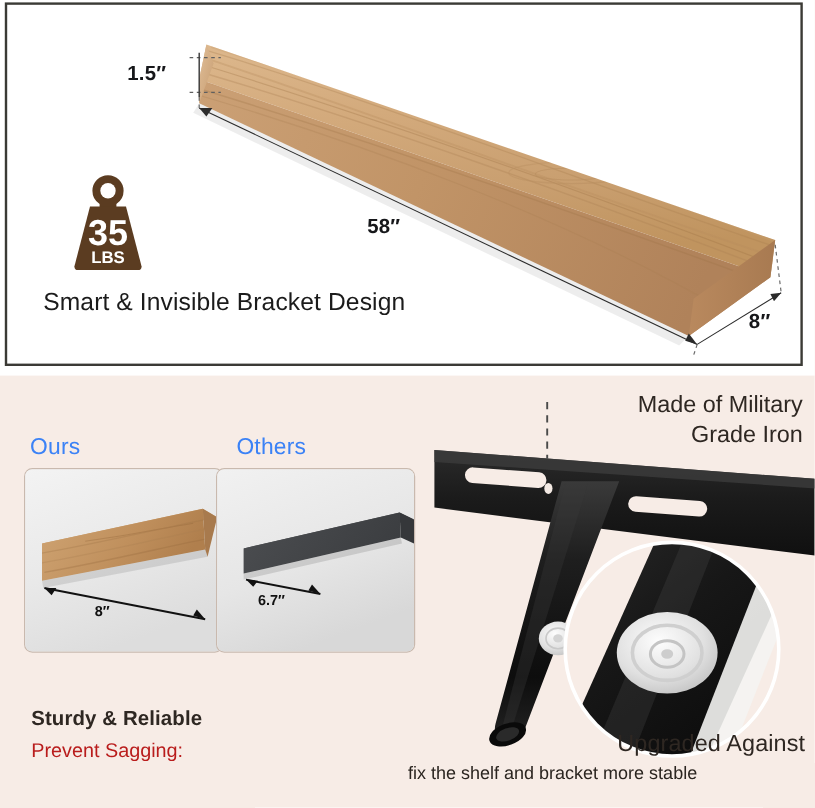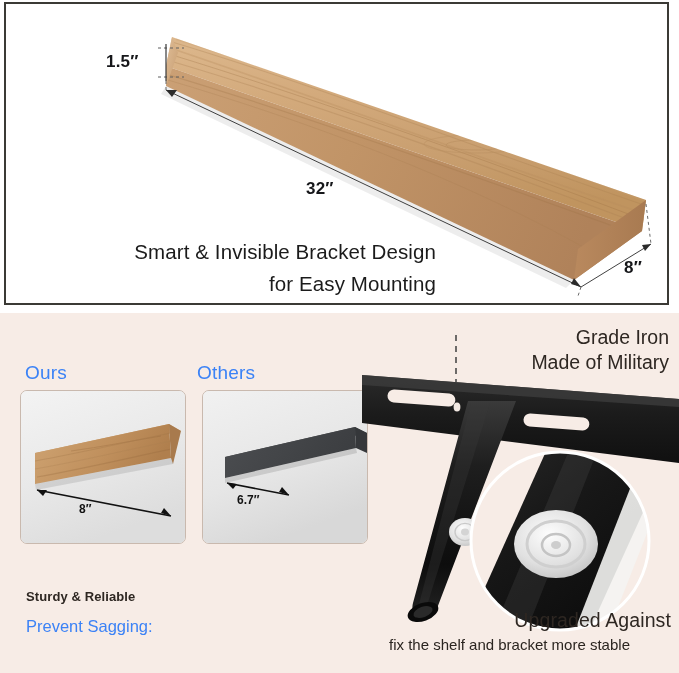--- a/index.html
+++ b/index.html
@@ -32,21 +32,21 @@
     letter-spacing:.2px;
     white-space:nowrap;
   }
   .dim-15{left:100px;top:48px;font-size:17px;}
   .dim-32{left:300px;top:175px;font-size:17px;}
   .dim-8{left:618px;top:254px;font-size:17px;}
 
   .headline{
     position:absolute;left:30px;top:232px;width:400px;
     font-size:20.5px;line-height:32px;color:#1b1b1b;
-    font-weight:400;letter-spacing:.1px;text-align:right;
+    font-weight:400;letter-spacing:.1px;
   }
 
   
   .badge{position:absolute;left:44px;top:138px;width:80px;height:86px;}
 
   
   .bottom{
     position:absolute;left:0;top:313px;width:679px;height:360px;
     background:#f7ece6;
   }
@@ -58,47 +58,47 @@
   }
   .cmp-label.ours{left:25px;top:362px;}
   .cmp-label.others{left:197px;top:362px;}
 
   .cmp-card{
     position:absolute;top:390px;width:164px;height:152px;
     border:1px solid #c9b9ae;border-radius:7px;
     overflow:hidden;background:#f1f1f1;
   }
   .cmp-card.ours{left:20px;}
-  .cmp-card.others{left:202px;}
+  .cmp-card.others{left:180px;}
 
   .bl-title{
     position:absolute;left:26px;top:589px;
-    font-size:13px;font-weight:bold;color:#2e2722;letter-spacing:.1px;
+    font-size:17px;font-weight:bold;color:#2e2722;letter-spacing:.1px;
   }
   .bl-sub{
     position:absolute;left:26px;top:615px;width:300px;
-    font-size:16.5px;line-height:23px;color:#3b82f6;font-weight:400;
+    font-size:16.5px;line-height:23px;color:#b91c1c;font-weight:400;
   }
 
   
   .mil-text{
     position:absolute;right:10px;top:325px;width:300px;
     text-align:right;
     font-size:19.5px;line-height:25px;color:#2e2722;font-weight:400;
   }
   .bracket-stage{
     position:absolute;left:340px;top:313px;width:339px;height:360px;
     overflow:hidden;
   }
   .upg-title{
     position:absolute;right:8px;top:609px;
     font-size:19.5px;font-weight:400;color:#2e2722;letter-spacing:.1px;
   }
   .upg-sub{
-    position:absolute;left:340px;top:636px;width:339px;text-align:center;
+    position:absolute;left:340px;top:636px;width:339px;text-align:left;
     font-size:15px;color:#2b2520;font-weight:400;
   }
 </style>
 </head>
 <body>
 
 <div class="page">
 
   <div class="top-panel">
 
@@ -171,27 +171,35 @@
         <line x1="160" y1="77" x2="160" y2="86" stroke="#6a6a6a" stroke-width="1" stroke-dasharray="3,3"></line>
 
         <line x1="575" y1="283" x2="645" y2="240" stroke="#2b2b2b" stroke-width="0.9"></line>
         <polygon points="645,240 636,241 639,247" fill="#2b2b2b"></polygon>
         <line x1="640" y1="200" x2="645" y2="240" stroke="#6a6a6a" stroke-width="1" stroke-dasharray="3,3"></line>
         <line x1="575" y1="283" x2="572" y2="292" stroke="#6a6a6a" stroke-width="1" stroke-dasharray="3,3"></line>
       </svg>
     </div>
 
     <span class="dim dim-15">1.5″</span>
-    <span class="dim dim-32">32″</span>
+    <span class="dim dim-32">58″</span>
     <span class="dim dim-8">8″</span>
 
+    <div class="badge">
+      <svg width="80" height="86" viewBox="0 0 80 86">
+        <path d="M40 4 a13 13 0 0 1 13 13 a13 13 0 0 1 -6 11 l0 6 l-14 0 l0 -6 a13 13 0 0 1 -6 -11 a13 13 0 0 1 13 -13 z" fill="#5b3c21"></path>
+        <circle cx="40" cy="17" r="6.4" fill="#ffffff"></circle>
+        <path d="M25 30 L55 30 L68 80 Q68 83 65 83 L15 83 Q12 83 12 80 Z" fill="#5b3c21"></path>
+        <text x="40" y="62" text-anchor="middle" font-family="Liberation Sans, sans-serif" font-size="30" font-weight="bold" fill="#ffffff">35</text>
+        <text x="40" y="77" text-anchor="middle" font-family="Liberation Sans, sans-serif" font-size="14" font-weight="bold" fill="#ffffff">LBS</text>
+      </svg>
+    </div>
 
     <div class="headline">
       <div>Smart &amp; Invisible Bracket Design</div>
-      <div>for Easy Mounting</div>
     </div>
   </div>
 
   <div class="bottom"></div>
 
   <span class="cmp-label ours">Ours</span>
   <span class="cmp-label others">Others</span>
 
   <div class="cmp-card ours">
     <svg width="164" height="152" viewBox="0 0 164 152">
@@ -339,20 +347,20 @@
           <ellipse cx="216" cy="231" rx="29" ry="23" fill="none" stroke="#cfcfcf" stroke-width="3"></ellipse>
           <ellipse cx="216" cy="232" rx="14" ry="11" fill="none" stroke="#c4c4c4" stroke-width="2.5"></ellipse>
           <ellipse cx="216" cy="232" rx="5" ry="4" fill="#cdcdcd"></ellipse>
         </g>
         <circle cx="220" cy="228" r="89" fill="none" stroke="#ffffff" stroke-width="3"></circle>
       </g>
     </svg>
   </div>
 
   <div class="mil-text">
+    <div>Made of Military</div>
     <div>Grade Iron</div>
-    <div>Made of Military</div>
   </div>
 
   <div class="upg-title">Upgraded Against</div>
   <div class="upg-sub">fix the shelf and bracket more stable</div>
 
 </div>
 
 </body></html>

